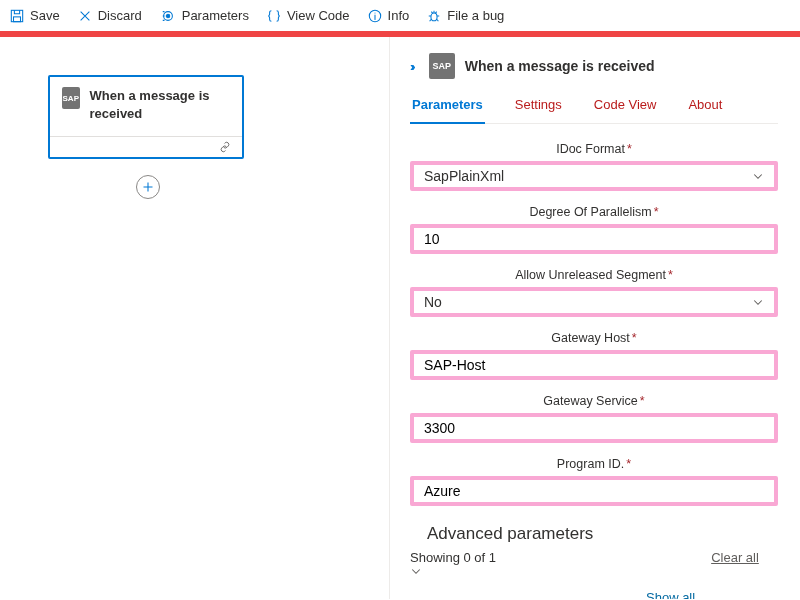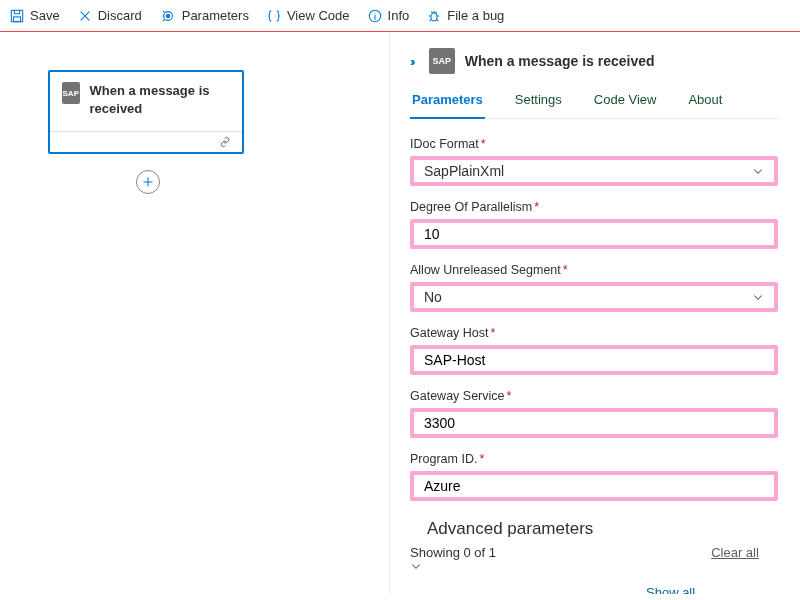--- a/index.html
+++ b/index.html
@@ -1,19 +1,19 @@
 <!DOCTYPE html>
 <html><head>
 <meta charset="utf-8">
 <style>
   * { box-sizing: border-box; margin: 0; padding: 0; }
   body { font-family: "Segoe UI", -apple-system, sans-serif; font-size: 13px; color: #323130; width: 800px; height: 600px; overflow: hidden; background: #fff; }
 
   
-  .toolbar { display: flex; align-items: center; gap: 18px; padding: 8px 10px; border-bottom: 1px solid #ef4444; }
+  .toolbar { display: flex; align-items: center; gap: 18px; padding: 8px 10px; border-bottom: 6px solid #ef4444; }
   .tb-item { display: inline-flex; align-items: center; gap: 6px; color: #323130; cursor: pointer; }
   .tb-item .ico { color: #0078d4; display:inline-flex; }
 
   
   .main { display: flex; height: calc(600px - 38px); }
   .canvas { width: 390px; border-right: 1px solid #edebe9; padding: 38px 24px 0 48px; }
   .panel { flex: 1; padding: 16px 22px 0 20px; overflow-y: hidden; }
 
   
   .trigger-card { width: 196px; border: 2px solid #0078d4; border-radius: 2px; background:#fff; }
@@ -23,26 +23,26 @@
   .trigger-card .tc-foot { border-top: 1px solid #e1dfdd; display:flex; justify-content:flex-end; padding: 4px 10px; color:#605e5c; }
   .add-btn { margin: 16px 0 0 88px; width:24px; height:24px; border:1px solid #8a8886; border-radius:50%; display:flex; align-items:center; justify-content:center; color:#0078d4; cursor:pointer; }
 
   
   .panel-hdr { display:flex; align-items:center; gap:10px; margin-bottom: 18px; }
   .collapse-ico { color:#0078d4; font-weight:700; letter-spacing:-3px; margin-right:6px; cursor:pointer; }
   .panel-title { font-weight:600; font-size:14px; }
 
   
   .tabs { display:flex; gap:28px; border-bottom:1px solid #edebe9; margin-bottom: 18px; }
-  .tab { padding: 0 2px 10px; cursor:pointer; color:#14532d; }
+  .tab { padding: 0 2px 10px; cursor:pointer; color:#b91c1c; }
   .tab.active { color:#0078d4; border-bottom: 2px solid #0078d4; font-weight:600; margin-bottom:-1px; }
 
   
   .field { margin-bottom: 14px; }
-  .field label { display:block; font-size:12.5px; margin-bottom:5px; color:#323130; }
+  .field label { display:block; font-size:12.5px; margin-bottom:5px; color:#323130;text-align:center; }
   .req { color:#a4262c; margin-left:2px; }
   .control { position:relative; }
   .control input, .control .select {
     width:100%; height:30px; border:4px solid #f9a8d4; border-radius:2px;
     padding: 0 10px; font-family:inherit; font-size:14px; background:#fff;
     display:flex; align-items:center;
   }
   .control .select { justify-content:space-between; cursor:pointer; }
   .chev { color:#605e5c; }
 

